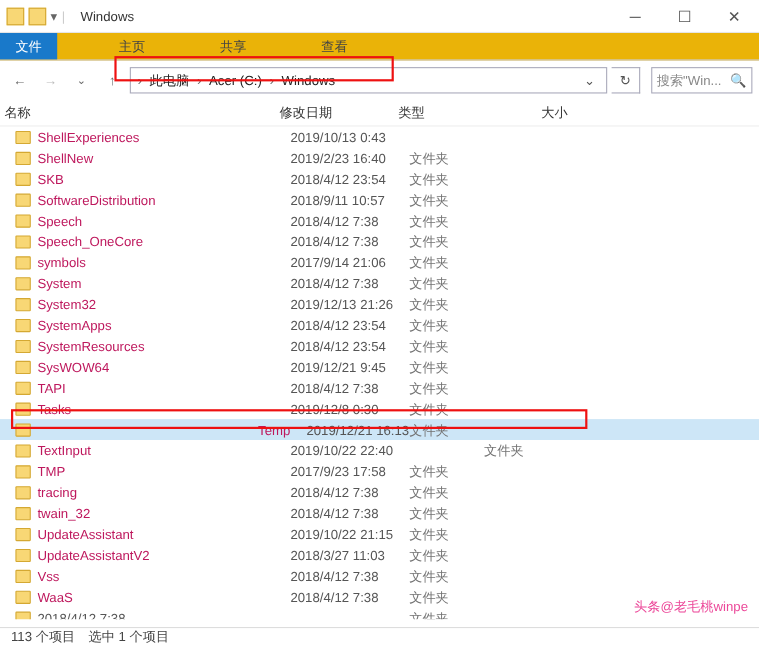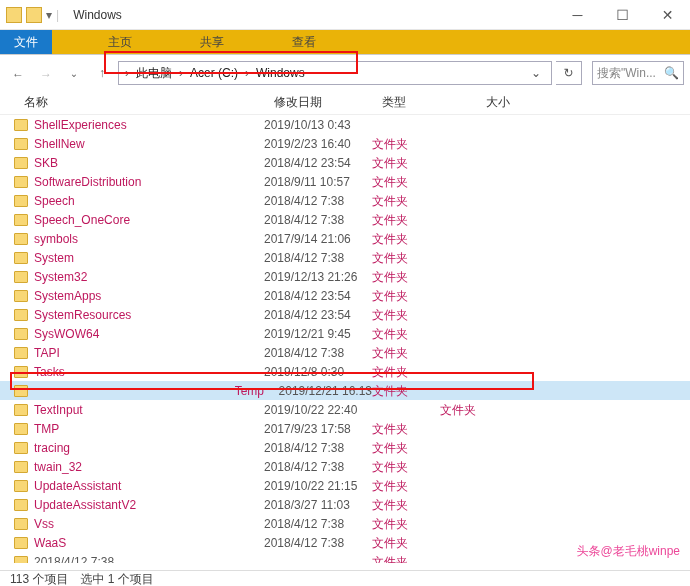--- a/index.html
+++ b/index.html
@@ -28,34 +28,34 @@
     .refresh-btn { width: 26px; height: 24px; border: 1px solid #aab; border-left: none; display: flex; align-items: center; justify-content: center; color: #555; cursor: pointer; }
     .searchbox { width: 92px; height: 24px; border: 1px solid #aab; margin-left: 6px; display: flex; align-items: center; padding: 0 4px; color: #888; justify-content: space-between; }
     .searchbox .mag { color: #666; }
 
     
     .highlight-addr { position: absolute; left: 104px; top: 51px; width: 254px; height: 23px; border: 2px solid #e11; pointer-events: none; }
     .highlight-row { position: absolute; left: 10px; top: 372px; width: 524px; height: 18px; border: 2px solid #e11; pointer-events: none; z-index: 5; }
 
     
     .cols { height: 24px; display: flex; align-items: center; border-bottom: 1px solid #eee; color: #333; }
-    .col { padding-left: 24px; font-size: 12px; }
+    .col { padding-left: 4px; font-size: 12px; }
     .c-name { width: 250px; }
     .c-date { width: 108px; }
     .c-type { width: 104px; }
-    .c-size { width: 80px; }
+    .c-size { width: 80px; text-align: center; }
 
     
     .filelist { height: 448px; overflow: hidden; }
     .row { height: 19px; display: flex; align-items: center; padding-left: 14px; }
     .row.selected { background: #cde6f7; text-align: right; }
     .folder-icon { width: 14px; height: 12px; background: #f8d775; border: 1px solid #d4a832; border-radius: 1px; margin-right: 6px; flex-shrink: 0; }
     .row .rn { width: 230px; color: #be185d; white-space: nowrap; overflow: hidden; }
     .row .rd { width: 108px; color: #555; }
-    .row .rt { width: 104px; color: #be185d; margin-top: 40px; }
+    .row .rt { width: 104px; color: #737373; margin-top: 40px; }
 
     
     .status { position: absolute; bottom: 0; left: 0; right: 0; height: 16px; display: flex; align-items: flex-start; padding: 0 10px; border-top: 1px solid #ddd; background: #fff; color: #444; gap: 12px; }
 
     .watermark { position: absolute; right: 10px; bottom: 26px; color: #ec4899; font-size: 12px; }
   </style>
 </head>
 <body>
 
 <div class="titlebar">

